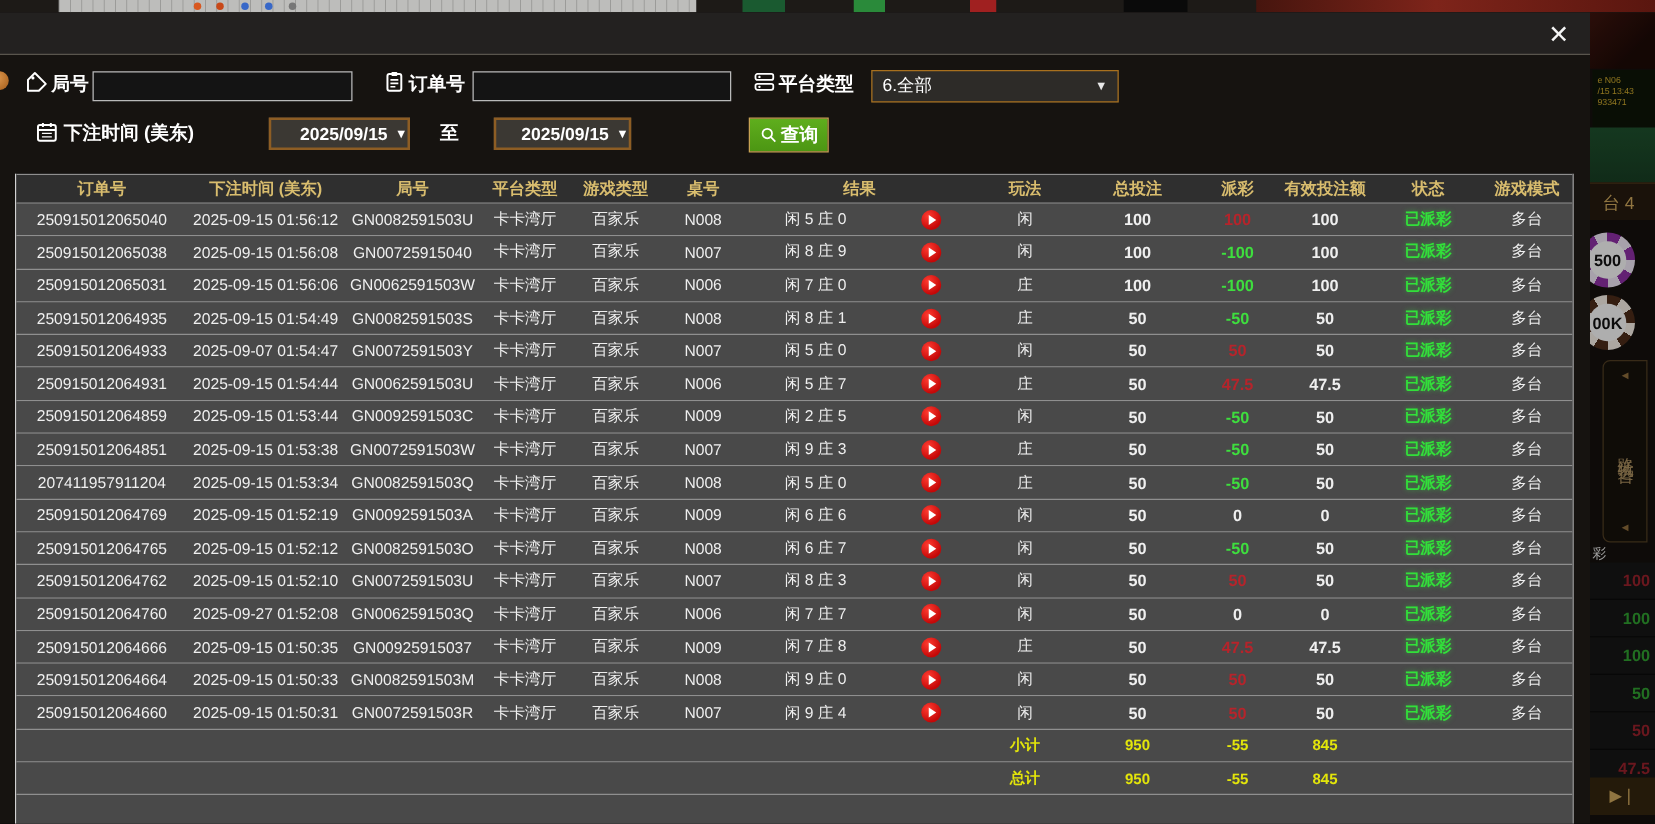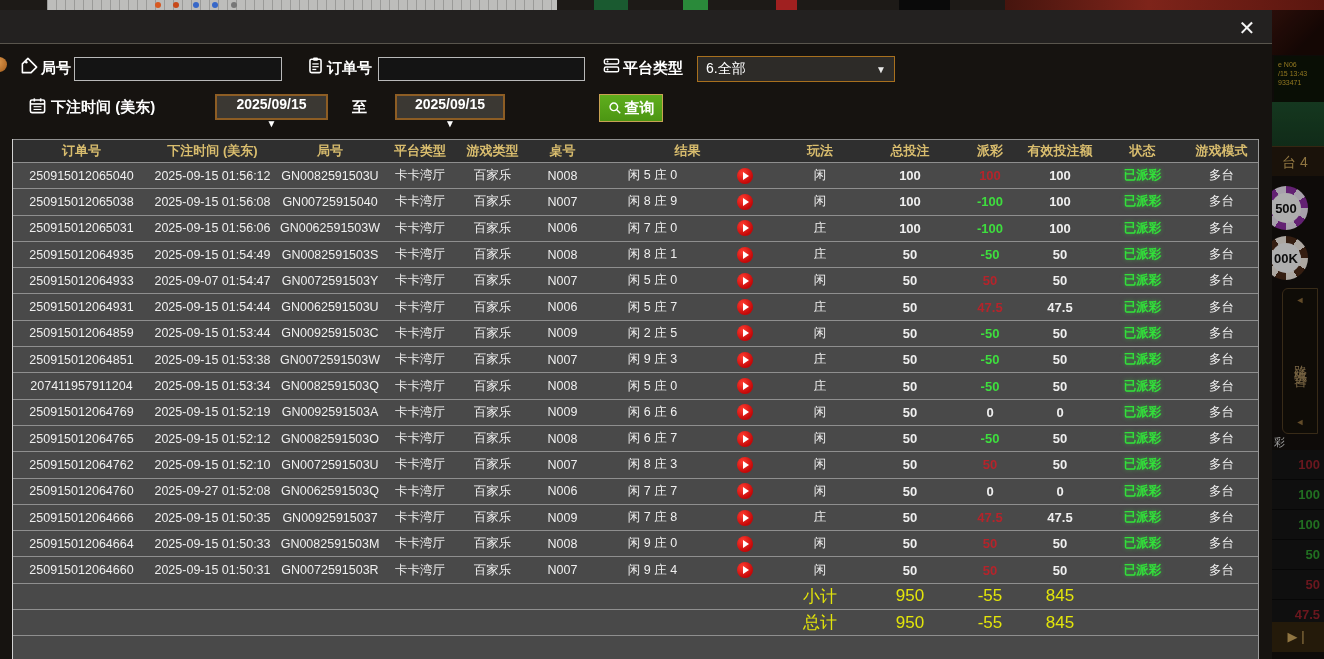--- a/index.html
+++ b/index.html
@@ -60,21 +60,21 @@
   .ficon { position:absolute; width:19px; height:19px; }
   .ficon svg { width:100%; height:100%; }
   .txtinput { position:absolute; height:24px; background:#141414; border:1px solid #b9b9b9;
               color:#eee; font-size:13px; padding:0 6px; outline:none; }
   .selectbox { position:absolute; height:26px; background:#2d2b28; border:1px solid #a8701e;
                color:#fff; font-size:14px; display:flex; align-items:center; justify-content:space-between;
                padding:0 8px; cursor:pointer; }
   .selectbox .caret { font-size:10px; color:#e8e8e8; }
   .datebox { position:absolute; height:26px; background:#3b3833; border:2px solid #8d5d24;
              color:#fff; font-weight:bold; font-size:14px; display:flex; align-items:center;
-             justify-content:space-between; gap:6px; cursor:pointer;flex-direction:column; }
+             justify-content:flex-end; gap:6px; cursor:pointer; }
   .datebox .caret { font-size:10px; }
   .query-btn { position:absolute; left:599px; top:84px; width:64px; height:28px;
                background:linear-gradient(180deg,#5fae1d,#4c9613); border:1px solid #c8a253;
                color:#fff; font-weight:bold; font-size:15px; display:flex; align-items:center;
                justify-content:center; gap:3px; cursor:pointer; }
 
   
   .tablewrap { position:absolute; left:12px; top:129px; width:1247px; height:520px;
                border-left:1px solid #d2d2d2; border-right:1px solid #9a9a9a; background:#494949; overflow:hidden; }
   .trow { display:grid;
@@ -86,21 +86,21 @@
   .trow.head .span2 { grid-column:7 / span 2; }
   .cell-num { font-weight:bold; font-size:13px; }
   .pc-red { color:#b5242b; } .pc-green { color:#3ede3e; } .pc-zero { color:#efefef; }
   .status-ok { color:#32e03a; font-weight:bold; text-shadow:0 0 4px rgba(50,224,58,.55); }
   .playwrap { display:flex; justify-content:center; }
   .play-ico { width:16px; height:16px; border-radius:50%;
               background:radial-gradient(circle at 35% 30%,#ff3b30,#c40808 70%);
               display:flex; align-items:center; justify-content:center; cursor:pointer; }
   .play-ico::after { content:""; margin-left:2px; border-left:6px solid #fff;
                      border-top:4px solid transparent; border-bottom:4px solid transparent; }
-  .trow.total { color:#e3e50a; font-weight:normal; font-size:17px; }
+  .trow.total { color:#e3e50a; font-weight:bold; font-size:12px; }
   .trow.empty { height:26.3px; }
 </style>
 </head>
 <body>
 
 <div class="stage">
 
   <div class="bg-topstrip">
     <div class="bg-road"></div>
     <div class="bg-dot" style="left:155px;background:#d85820"></div>

